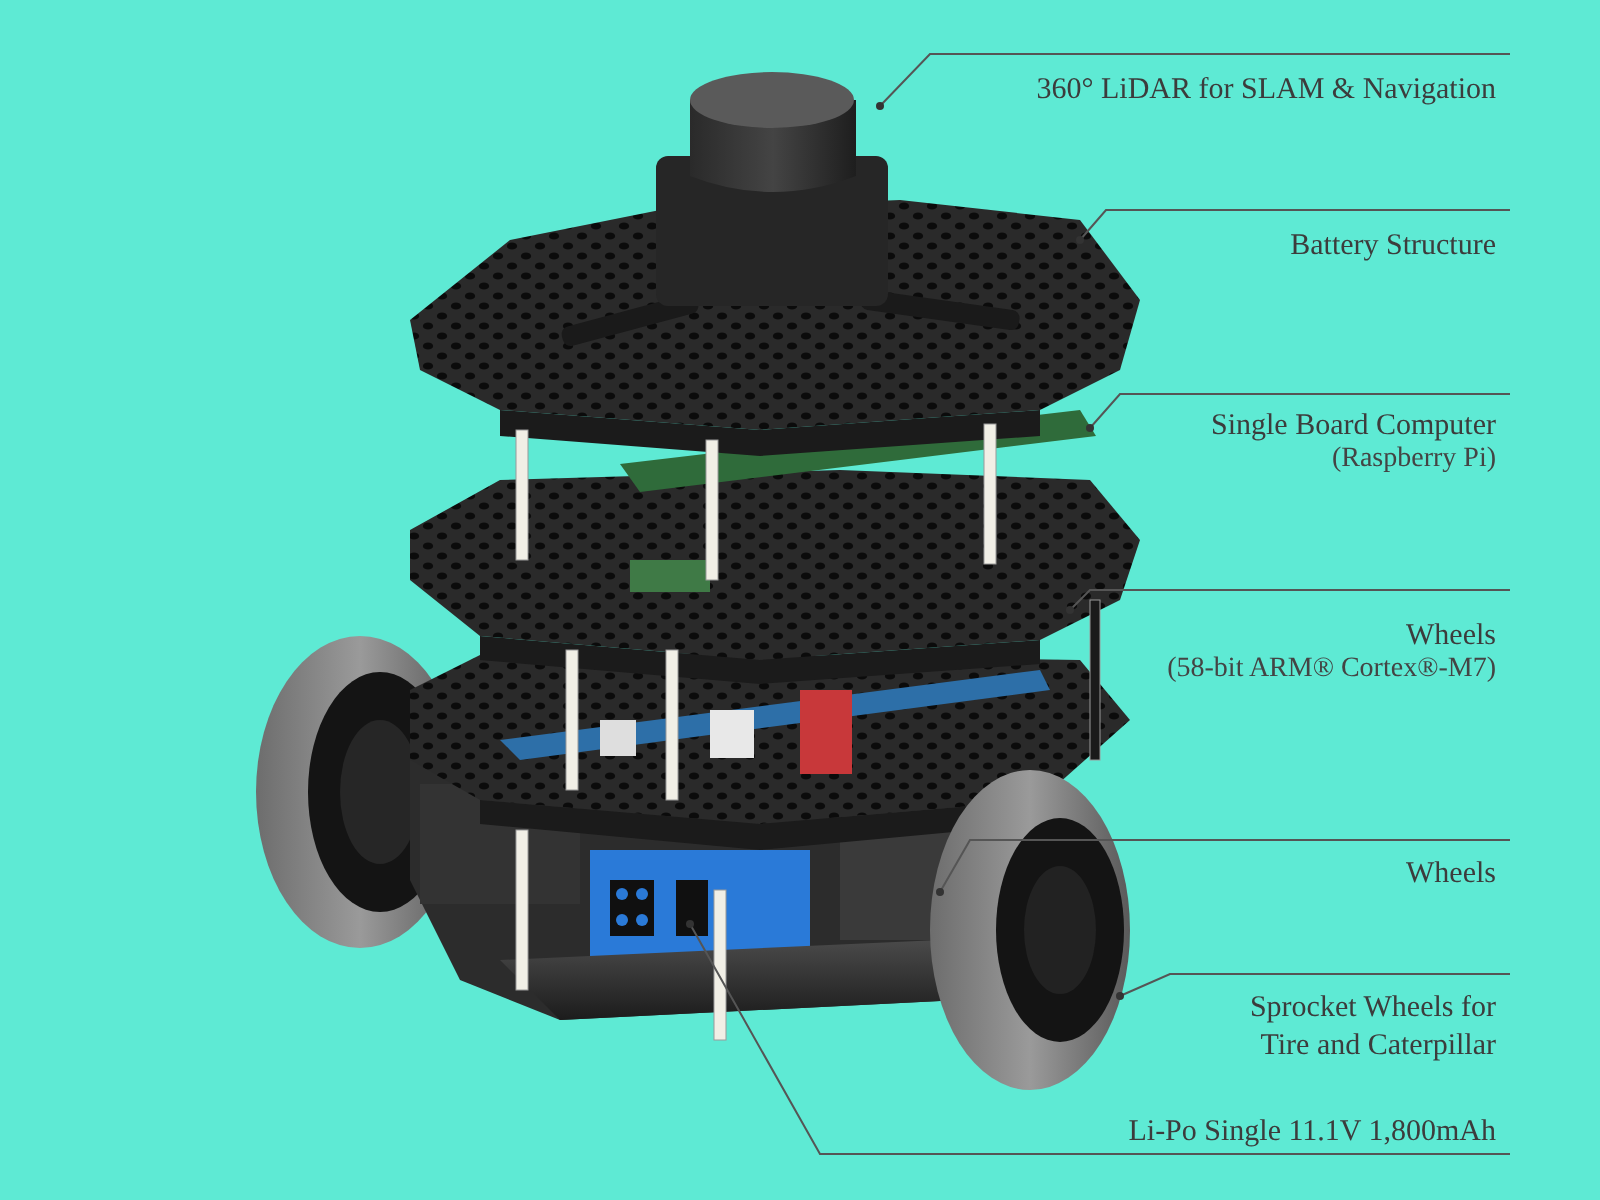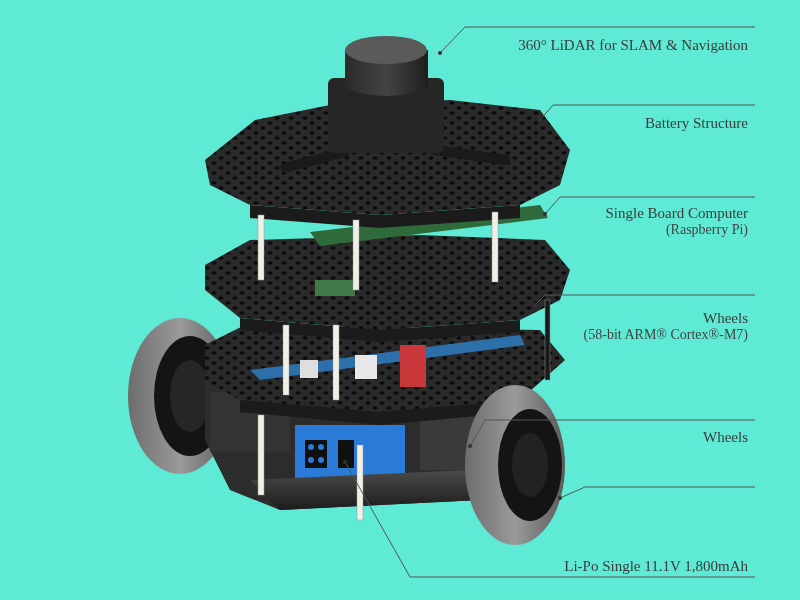--- a/index.html
+++ b/index.html
@@ -138,18 +138,22 @@
 
   <div class="label" style="right:52px;top:309px;">
     <div class="main">Wheels</div>
     <div class="sub">(58-bit ARM® Cortex®-M7)</div>
   </div>
 
   <div class="label" style="right:52px;top:428px;">
     <div class="main">Wheels</div>
   </div>
 
+  <div class="label" style="right:52px;top:495px;">
+    <div class="main">Sprocket Wheels for</div>
+    <div class="main">Tire and Caterpillar</div>
+  </div>
 
   <div class="label" style="right:52px;top:557px;">
     <div class="main">Li-Po Single 11.1V 1,800mAh</div>
   </div>
 
 </div>
 
 </body></html>

